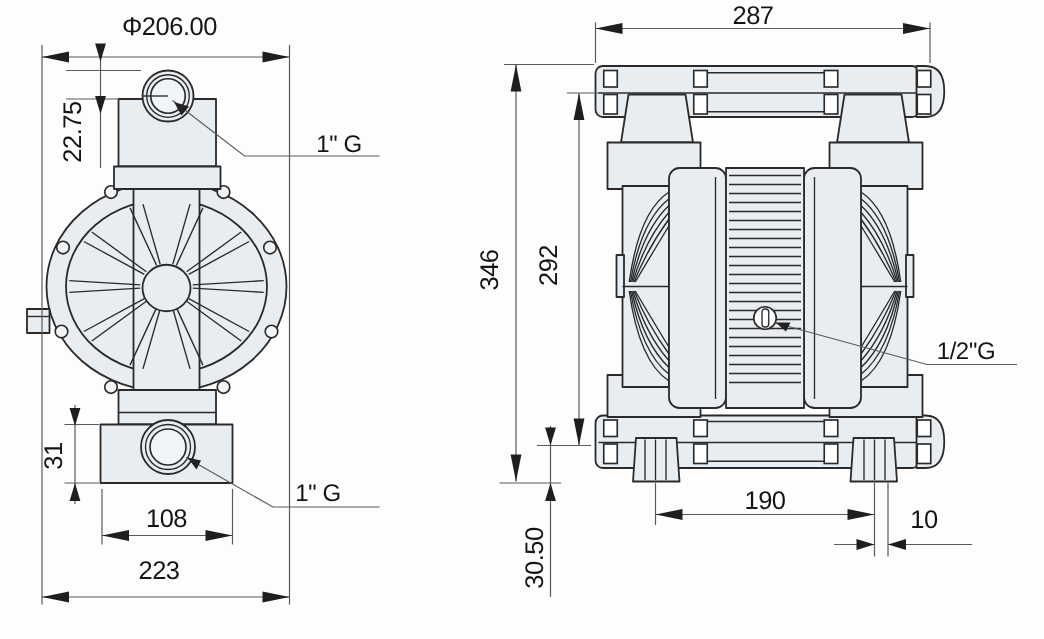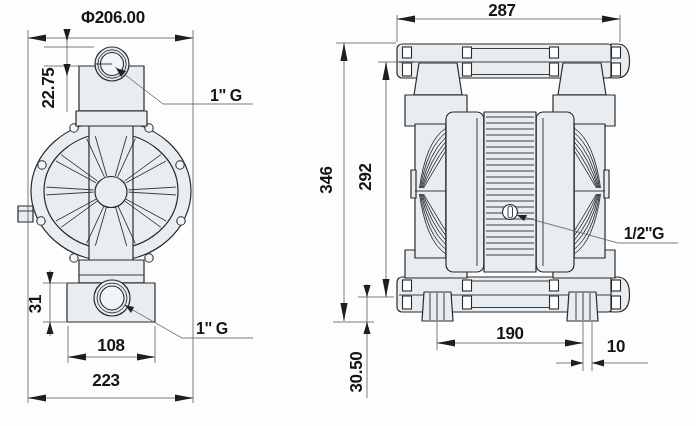--- a/index.html
+++ b/index.html
@@ -1,17 +1,17 @@
 <!DOCTYPE html>
 <html><head>
 <meta charset="utf-8">
 <style>
   html,body{margin:0;padding:0;background:#ffffff;}
   #stage{position:relative;width:696px;height:426px;background:#fdfdfd;overflow:hidden;
-         font-family:"Liberation Sans", sans-serif;font-weight:bold;}
+         font-family:"Liberation Sans", sans-serif;}
   svg{display:block}
   .part{fill:#e8edf1;stroke:#2a2a2a;stroke-width:1.2;stroke-linejoin:round;}
   .part-light{fill:#f2f5f7;stroke:#2a2a2a;stroke-width:1.1;}
   .white{fill:#ffffff;stroke:#2a2a2a;stroke-width:1.1;}
   .thin{fill:none;stroke:#2a2a2a;stroke-width:0.9;}
   .edge{fill:none;stroke:#2a2a2a;stroke-width:1.2;}
   .dim{fill:none;stroke:#5a5a5a;stroke-width:0.8;}
   .dimtxt{font-family:"Liberation Sans", sans-serif;font-size:17px;fill:#141414;letter-spacing:-0.3px;}
   .dimtxt-sm{font-family:"Liberation Sans", sans-serif;font-size:16px;fill:#141414;letter-spacing:-0.3px;}
 </style>

